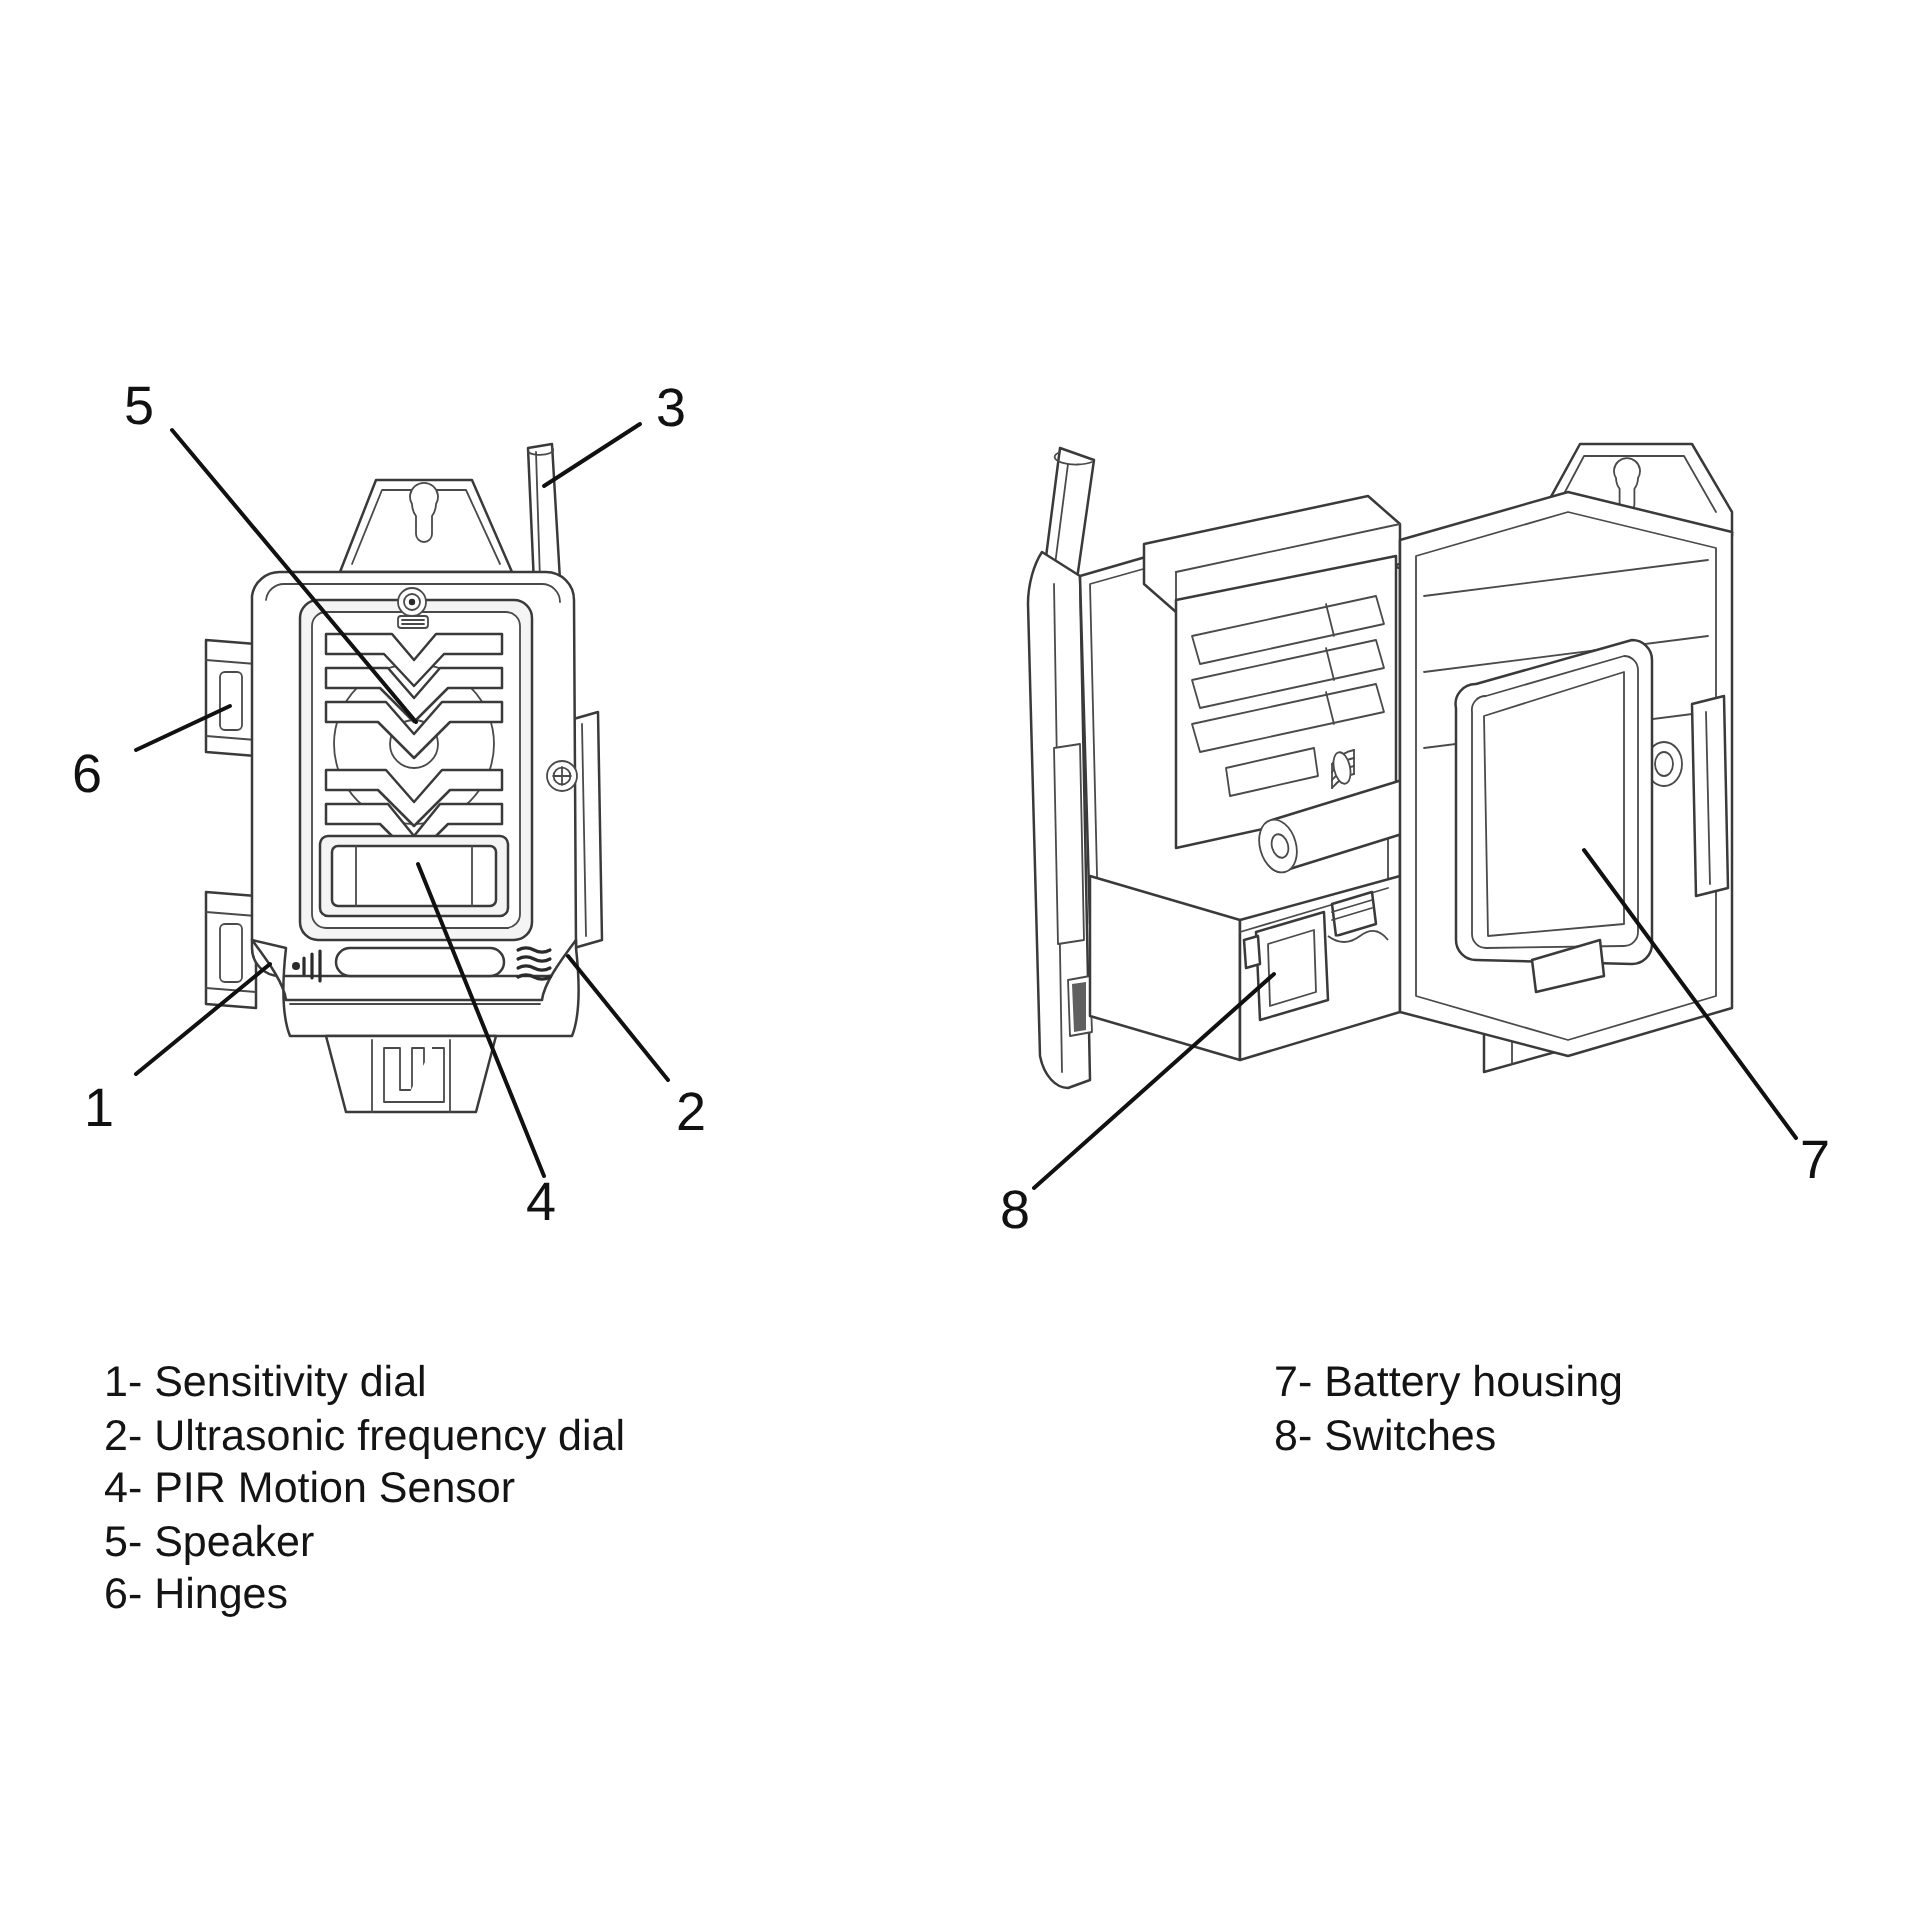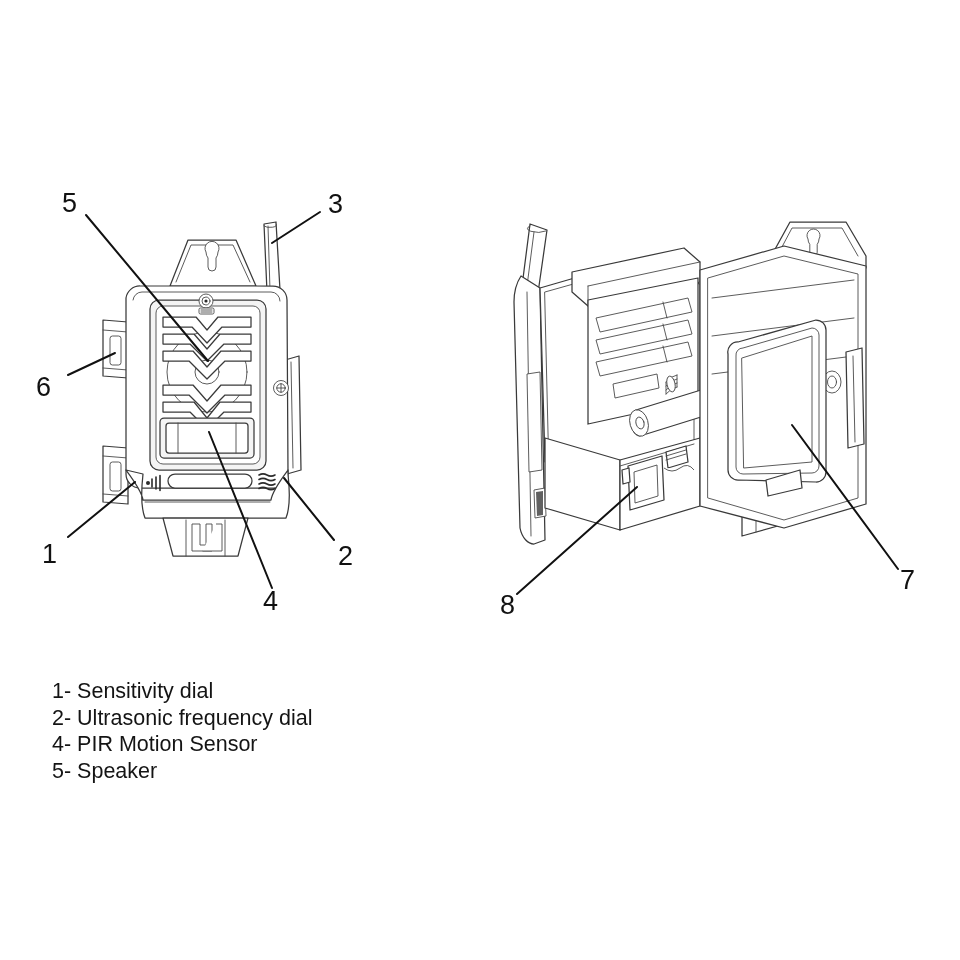--- a/index.html
+++ b/index.html
@@ -296,18 +296,21 @@
   <div class="callout" style="left:338px; top:543px;">2</div>
   <div class="callout" style="left:263px; top:588px;">4</div>
   <div class="callout" style="left:500px; top:592px;">8</div>
   <div class="callout" style="left:900px; top:567px;">7</div>
 
   <div class="legend" id="legend-left">
     <span class="legend-item">1- Sensitivity dial</span>
     <span class="legend-item">2- Ultrasonic frequency dial</span>
     <span class="legend-item">4- PIR Motion Sensor</span>
     <span class="legend-item">5- Speaker</span>
+    <span class="legend-item">6- Hinges</span>
   </div>
 
   <div class="legend" id="legend-right">
+    <span class="legend-item">7- Battery housing</span>
+    <span class="legend-item">8- Switches</span>
   </div>
 
 </div>
 
 </body></html>

